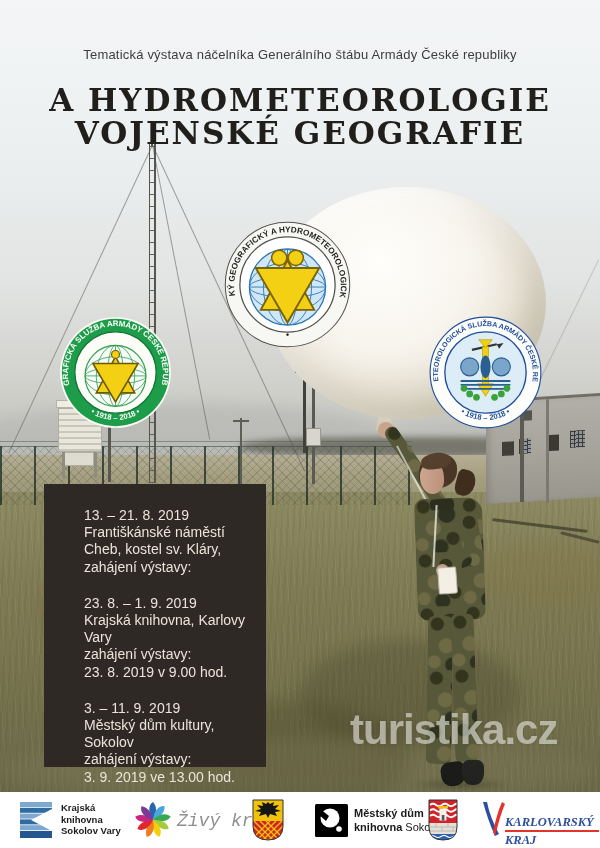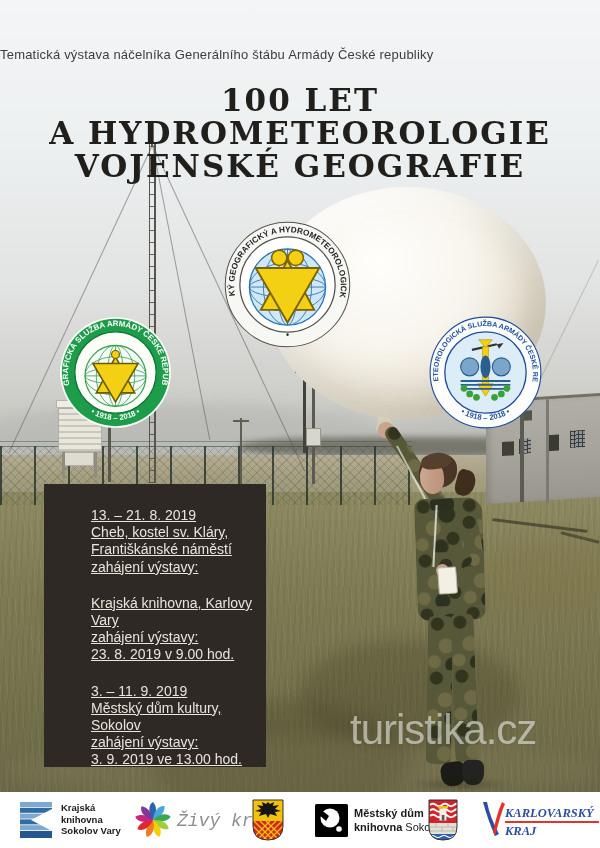--- a/index.html
+++ b/index.html
@@ -28,28 +28,28 @@
   .wire{width:1px;background:rgba(90,90,85,.55);transform-origin:50% 0;}
   .camo{background-color:#565839;background-image:
     radial-gradient(circle at 20% 15%,#32341e 0 6px,rgba(0,0,0,0) 7px),
     radial-gradient(circle at 70% 30%,#2d311f 0 8px,rgba(0,0,0,0) 9px),
     radial-gradient(circle at 40% 55%,#6d6a45 0 7px,rgba(0,0,0,0) 8px),
     radial-gradient(circle at 82% 75%,#32341e 0 6px,rgba(0,0,0,0) 7px),
     radial-gradient(circle at 15% 85%,#6d6a45 0 6px,rgba(0,0,0,0) 7px),
     radial-gradient(circle at 55% 90%,#2d311f 0 7px,rgba(0,0,0,0) 8px);
     background-size:46px 54px;}
   
-  .subtitle{left:0;top:47px;width:600px;font-size:13px;color:#3d3d3d;letter-spacing:.2px;}
+  .subtitle{left:0;top:47px;width:600px;text-align:center;font-size:13px;color:#3d3d3d;letter-spacing:.2px;}
   .title{left:0;top:84px;width:600px;text-align:center;color:#201f1b;
          font-family:"DejaVu Serif",serif;font-weight:bold;font-size:31px;line-height:33px;letter-spacing:2px;}
   .infobox{left:44px;top:484px;width:222px;height:283px;background:#2e2925;color:#eae4da;
            padding:23px 8px 0 29px;box-sizing:border-box;font-size:14px;line-height:17.2px;}
-  .event{margin:0 0 19px 18px;text-decoration:underline;}
+  .event{margin:0 0 19px 11px;}
   .watermark{left:350px;top:706px;font-size:42px;color:rgba(252,252,248,.55);letter-spacing:-1px;
-             text-shadow:0 0 2px rgba(60,60,40,.25);}
+             text-shadow:0 0 2px rgba(60,60,40,.25);font-weight:bold;}
   
   .footer{left:0;top:792px;width:600px;height:56px;background:#ffffff;}
   .kk-text{font-size:9.5px;font-weight:bold;line-height:11.5px;color:#1a1a1a;}
   .zivy{font-size:18px;font-style:italic;color:#8f8f8f;font-family:Liberation Mono, monospace;}
   .mdk-text{font-size:11px;line-height:13.5px;color:#1a1a1a;}
   .region-text{font-family:"Liberation Serif",serif;font-style:italic;font-weight:bold;
                font-size:12.5px;color:#2b4ea0;line-height:13px;}
   .region-rule{width:94px;height:2px;background:#e2342b;margin:1px 0 2px 0;}
   svg text{font-family:"Liberation Sans",sans-serif;}
 </style>
@@ -146,21 +146,20 @@
       <div class="abs camo" style="left:453px;top:614px;width:23px;height:148px;border-radius:6px;transform:rotate(-2deg);"></div>
       <div class="abs" style="left:441px;top:762px;width:24px;height:24px;background:#1b1b19;border-radius:35% 25% 45% 45%;transform:rotate(-8deg);"></div>
       <div class="abs" style="left:462px;top:760px;width:22px;height:25px;background:#232321;border-radius:30% 30% 45% 45%;"></div>
       <div class="abs" style="left:408px;top:778px;width:104px;height:13px;filter:blur(2px);
            background:radial-gradient(ellipse,rgba(25,25,15,.38),rgba(0,0,0,0) 70%);"></div>
     </div>
   </div>
 
   <div class="abs subtitle">Tematická výstava náčelníka Generálního štábu Armády České republiky</div>
   <div class="abs title">
-    <div>100 LET</div>
     <div>A HYDROMETEOROLOGIE</div>
     <div>VOJENSKÉ GEOGRAFIE</div>
   </div>
 
   <svg class="abs" style="left:59px;top:316px;" width="113" height="113" viewBox="0 0 100 100">
     <defs>
       <path id="arc-g-top" d="M 9,60 A 42,42 0 1 1 91,60" fill="none"></path>
       <path id="arc-g-bot" d="M 16,74 A 41,41 0 0 0 84,74" fill="none"></path>
       <clipPath id="clip-g">
           <circle cx="50" cy="53" r="27"></circle>
@@ -240,25 +239,26 @@
         <circle cx="64" cy="69" r="3"></circle>
         <circle cx="69" cy="64" r="3"></circle>
     </g>
     <text font-size="6.3" font-weight="bold" fill="#1f4e9c"><textPath href="#arc-h-top" startOffset="50%" text-anchor="middle">HYDROMETEOROLOGICKÁ SLUŽBA ARMÁDY ČESKÉ REPUBLIKY</textPath></text>
     <text font-size="6.8" font-weight="bold" fill="#1f4e9c"><textPath href="#arc-h-bot" startOffset="50%" text-anchor="middle">• 1918 – 2018 •</textPath></text>
   </svg>
 
   <div class="abs infobox">
     <div class="event">
       <div>13. – 21. 8. 2019</div>
+      <div>Františkánské náměstí</div>
       <div>Cheb, kostel sv. Kláry,</div>
-      <div>Františkánské náměstí</div>
       <div>zahájení výstavy:</div>
     </div>
     <div class="event">
+      <div>23. 8. – 1. 9. 2019</div>
       <div>Krajská knihovna, Karlovy Vary</div>
       <div>zahájení výstavy:</div>
       <div>23. 8. 2019 v 9.00 hod.</div>
     </div>
     <div class="event">
       <div>3. – 11. 9. 2019</div>
       <div>Městský dům kultury, Sokolov</div>
       <div>zahájení výstavy:</div>
       <div>3. 9. 2019 ve 13.00 hod.</div>
     </div>
@@ -361,20 +361,20 @@
         <rect x="0" y="35" width="30" height="7" fill="#2b63ad"></rect>
         <path d="M1,37.5 q3,-2 6,0 t6,0 t6,0 t6,0 t6,0" stroke="#ffffff" stroke-width="1.2" fill="none"></path>
       </g>
       <path d="M1,1 H29 V28 Q29 41 15 41 Q1 41 1 28 Z" fill="none" stroke="#333" stroke-width="1"></path>
     </svg>
 
     <svg class="abs" style="left:481px;top:8px;" width="26" height="40" viewBox="0 0 26 40">
       <path d="M2,2 C5,13 9,25 14,36 L18,34 C12,23 8,12 6,2 Z" fill="#2b4ea0"></path>
       <path d="M14,36 C17,25 20,13 24,4 L21,2 C17,11 14,22 12,32 Z" fill="#e2342b"></path>
     </svg>
-    <div class="abs" style="left:505px;top:15px;">
+    <div class="abs" style="left:505px;top:24px;">
       <div class="region-text">KARLOVARSKÝ</div>
       <div class="region-rule"></div>
       <div class="region-text">KRAJ</div>
     </div>
   </div>
 
 </div>
 
 </body></html>

